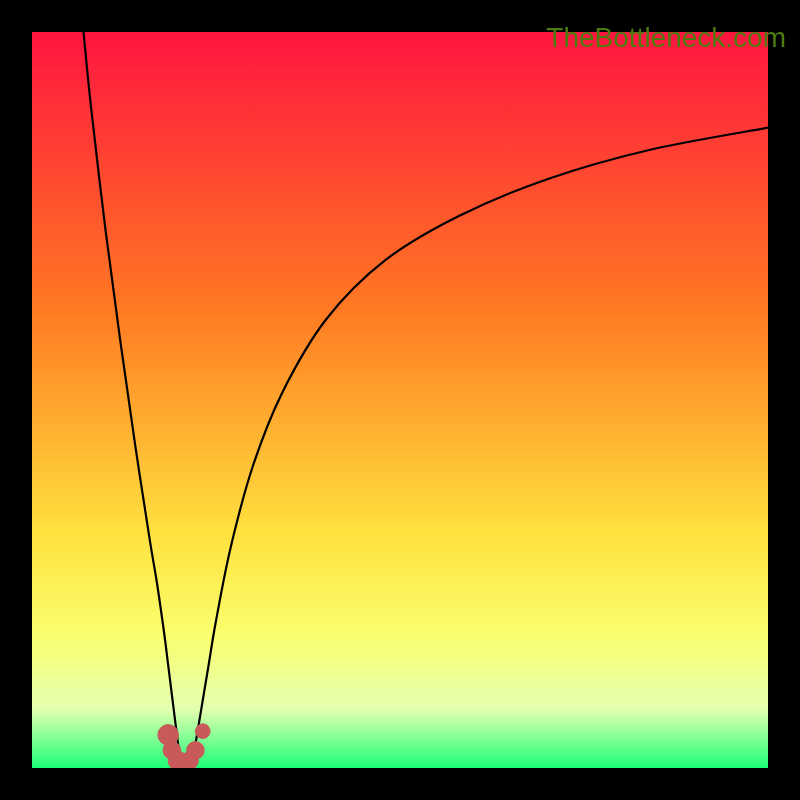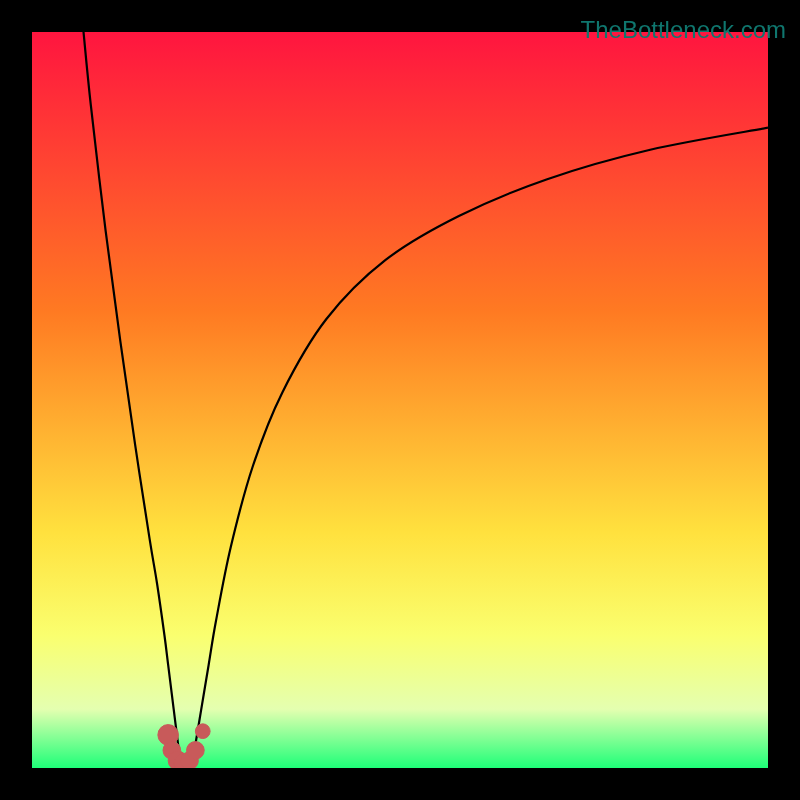--- a/index.html
+++ b/index.html
@@ -9,25 +9,25 @@
     }
     body {
       width: 800px;
       height: 800px;
       background: #000;
       position: relative;
       overflow: hidden;
     }
     .watermark {
       position: absolute;
-      top: 16px;
+      top: 22px;
       right: 14px;
       font-family: Arial, Helvetica, sans-serif;
-      font-size: 24px;
-      color: #0f766e;
+      font-size: 28px;
+      color: #4d7c0f;
       z-index: 10;
     }
     .plot-area {
       position: absolute;
       left: 32px;
       top: 32px;
       width: 736px;
       height: 736px;
       overflow: visible;
     }

